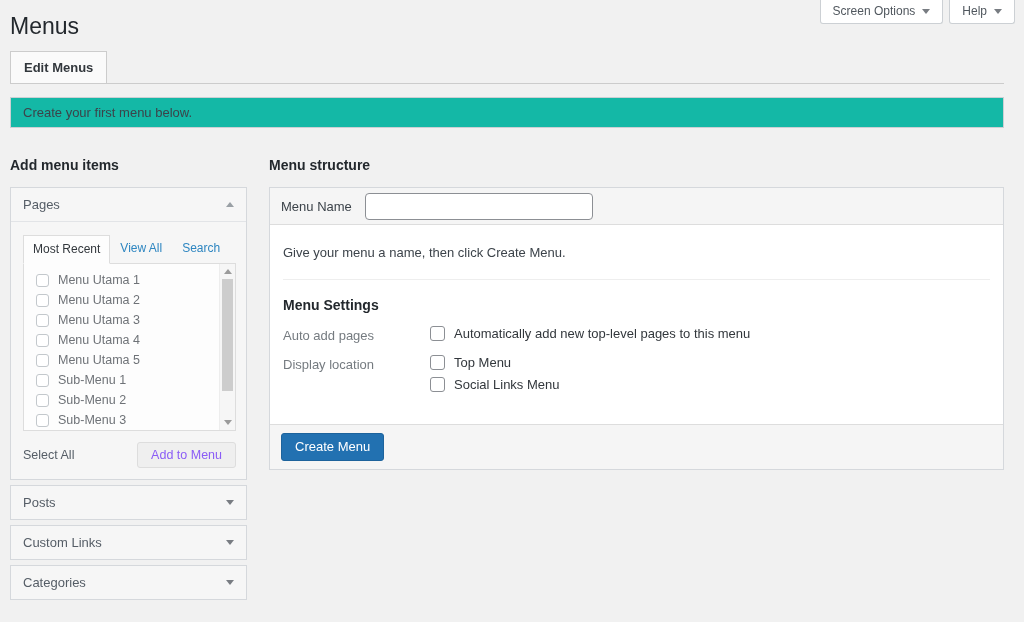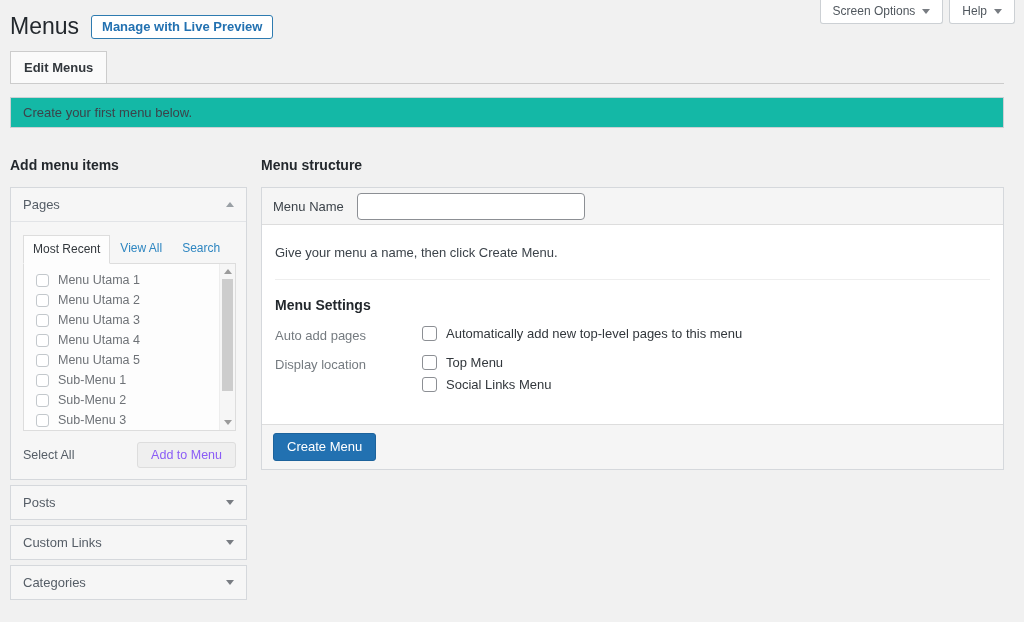--- a/index.html
+++ b/index.html
@@ -39,21 +39,21 @@
     margin-bottom: 0; position: relative; top: 0; cursor: pointer;
   }
 
   
   .notice {
     margin-top: 13px; background: #14b8a6; border: 1px solid #ccd0d4;
     padding: 7px 12px; color: #3c434a;
   }
 
   
-  .columns { display: flex; gap: 14px; margin-top: 29px; }
+  .columns { display: flex; gap: 22px; margin-top: 29px; }
   .col-left { width: 237px; flex: 0 0 237px; }
   .col-right { flex: 1; min-width: 0; }
   .col-heading { font-size: 14px; font-weight: 700; color: #23282d; margin-bottom: 14px; }
 
   
   .box { background: #f6f6f6; border: 1px solid #d5d8dc; margin-bottom: 5px; }
   .box-header {
     display: flex; align-items: center; justify-content: space-between;
     padding: 9px 12px; font-size: 13px; color: #555d66; cursor: pointer;
   }
@@ -152,21 +152,20 @@
       <span class="tri-down"></span>
     </div>
     <div class="screen-meta-btn">
       <span>Help</span>
       <span class="tri-down"></span>
     </div>
   </div>
 
   <div class="page-header">
     <h1 class="page-title">Menus</h1>
-    <button class="page-title-action">Manage with Live Preview</button>
   </div>
 
   <div class="nav-tab-wrapper">
     <span class="nav-tab">Edit Menus</span>
   </div>
 
   <div class="notice">
     <span>Create your first menu below.</span>
   </div>
 

